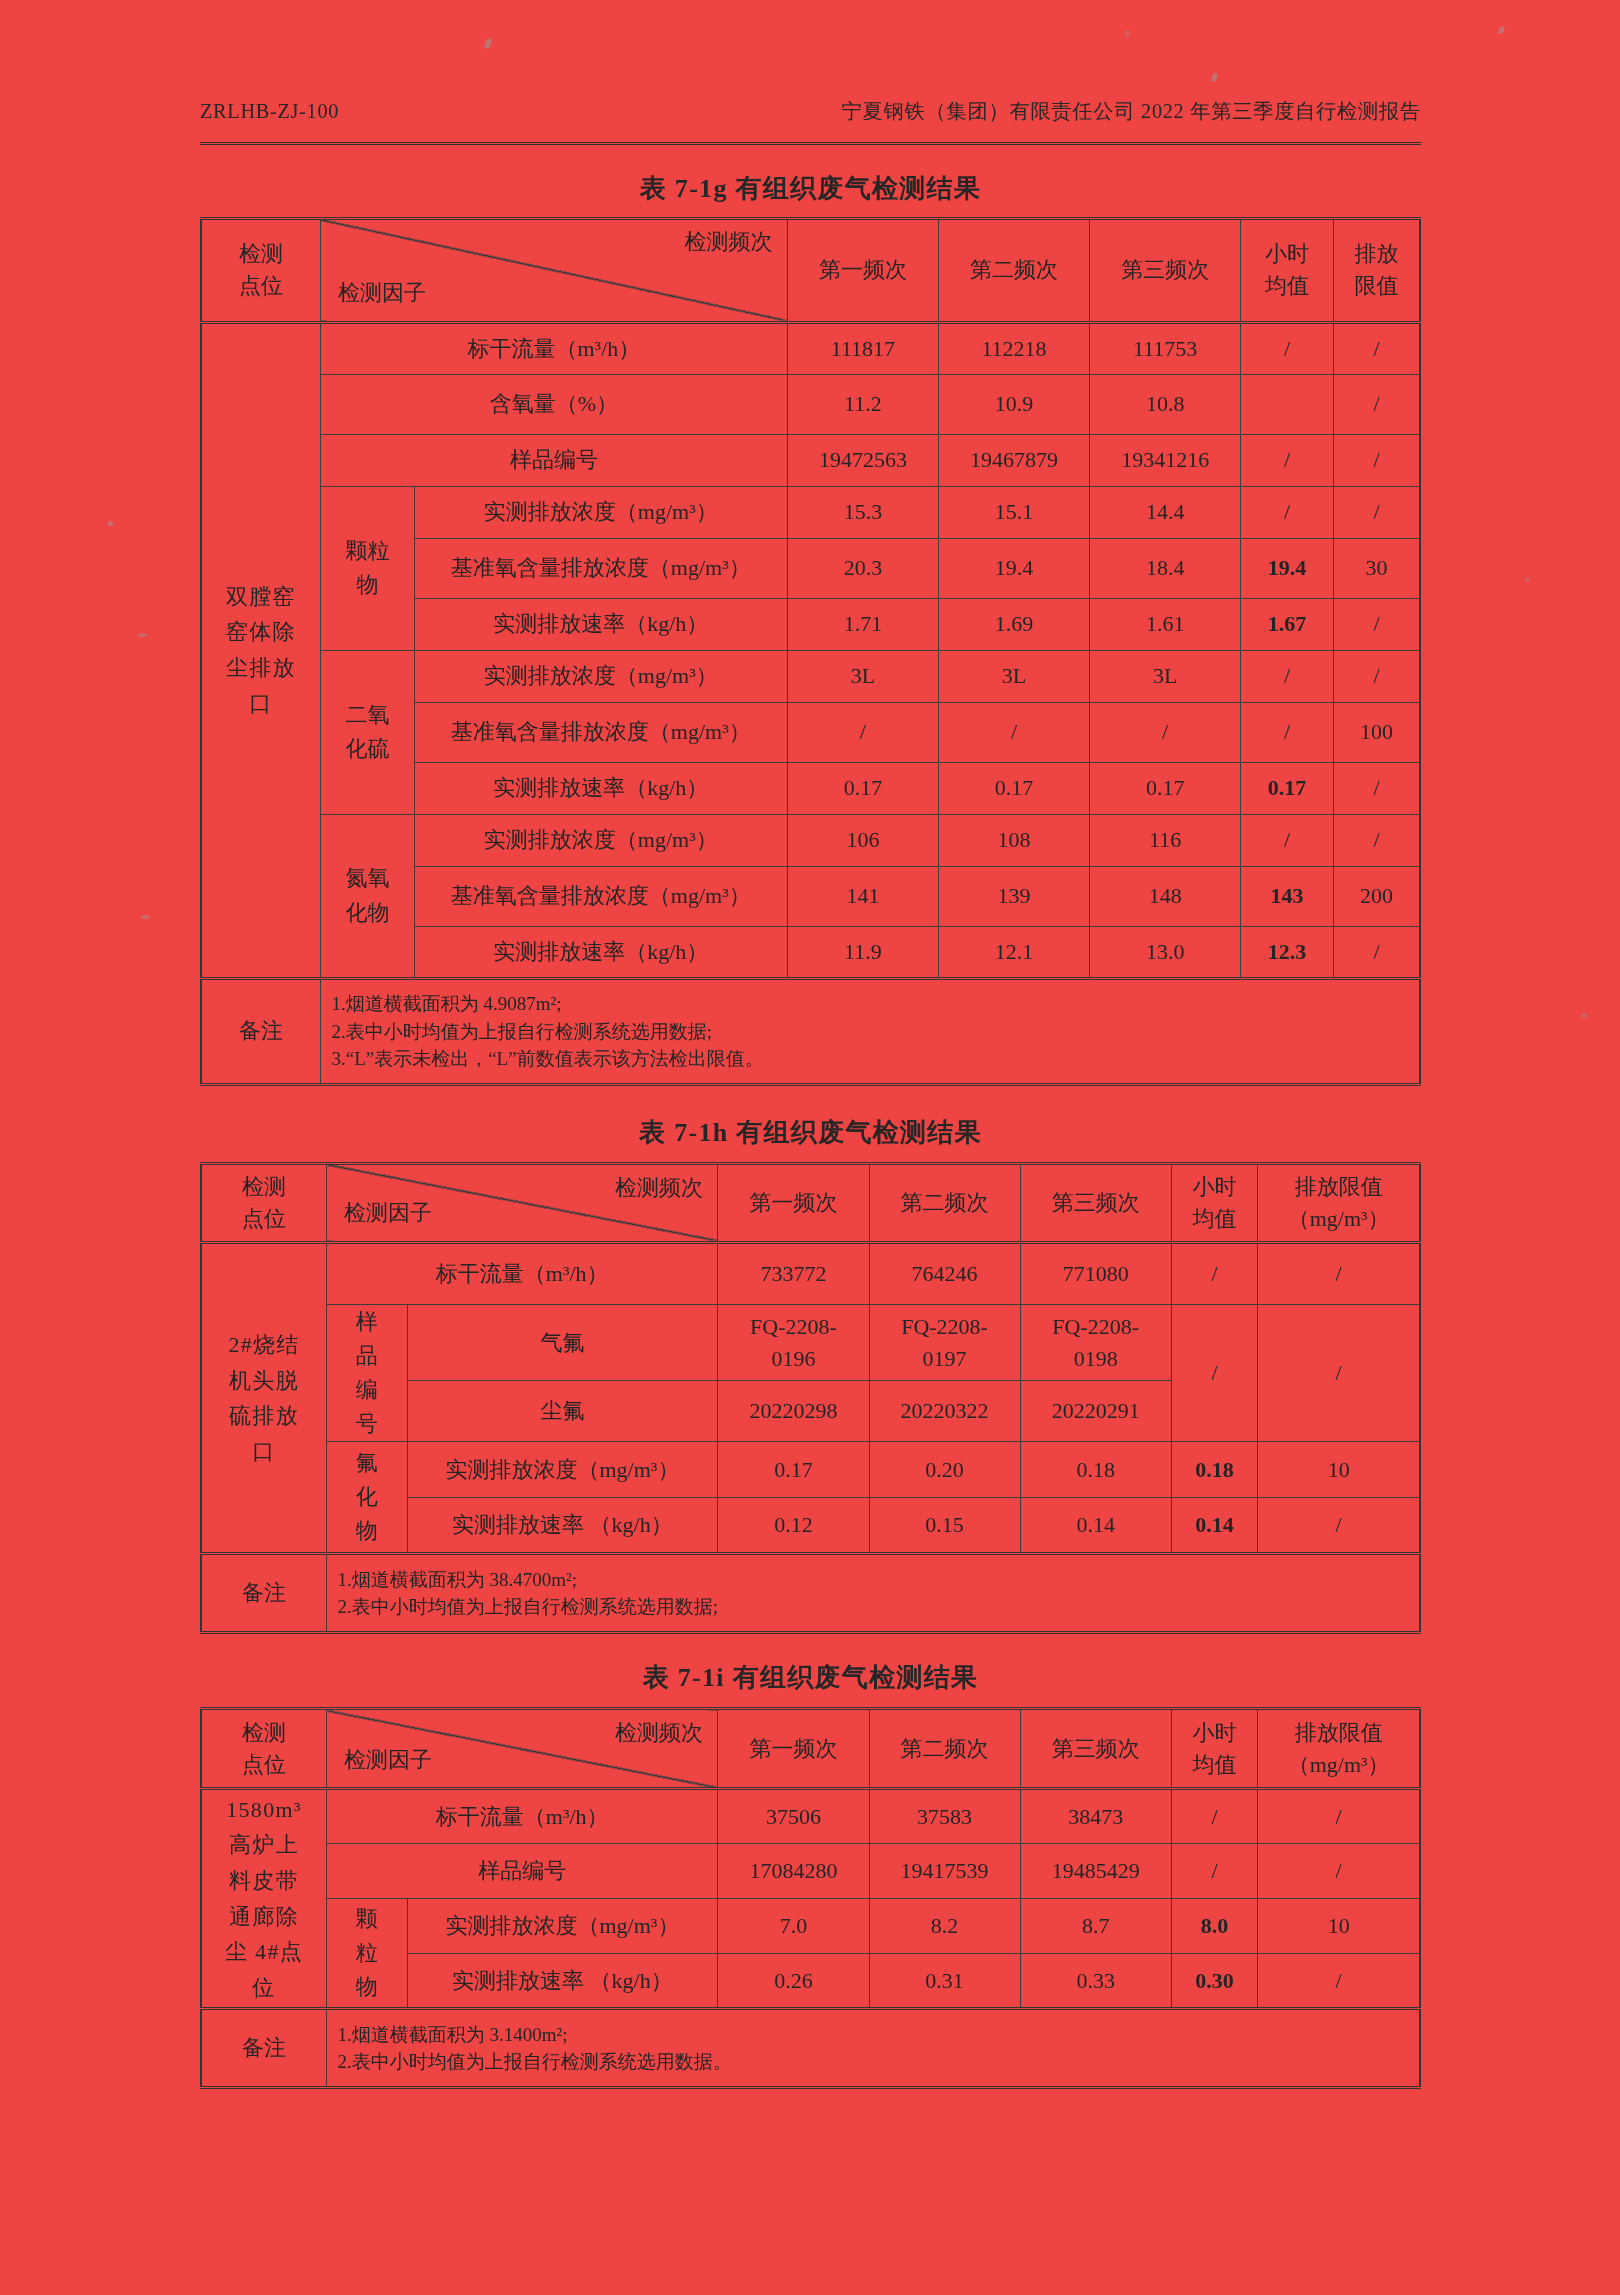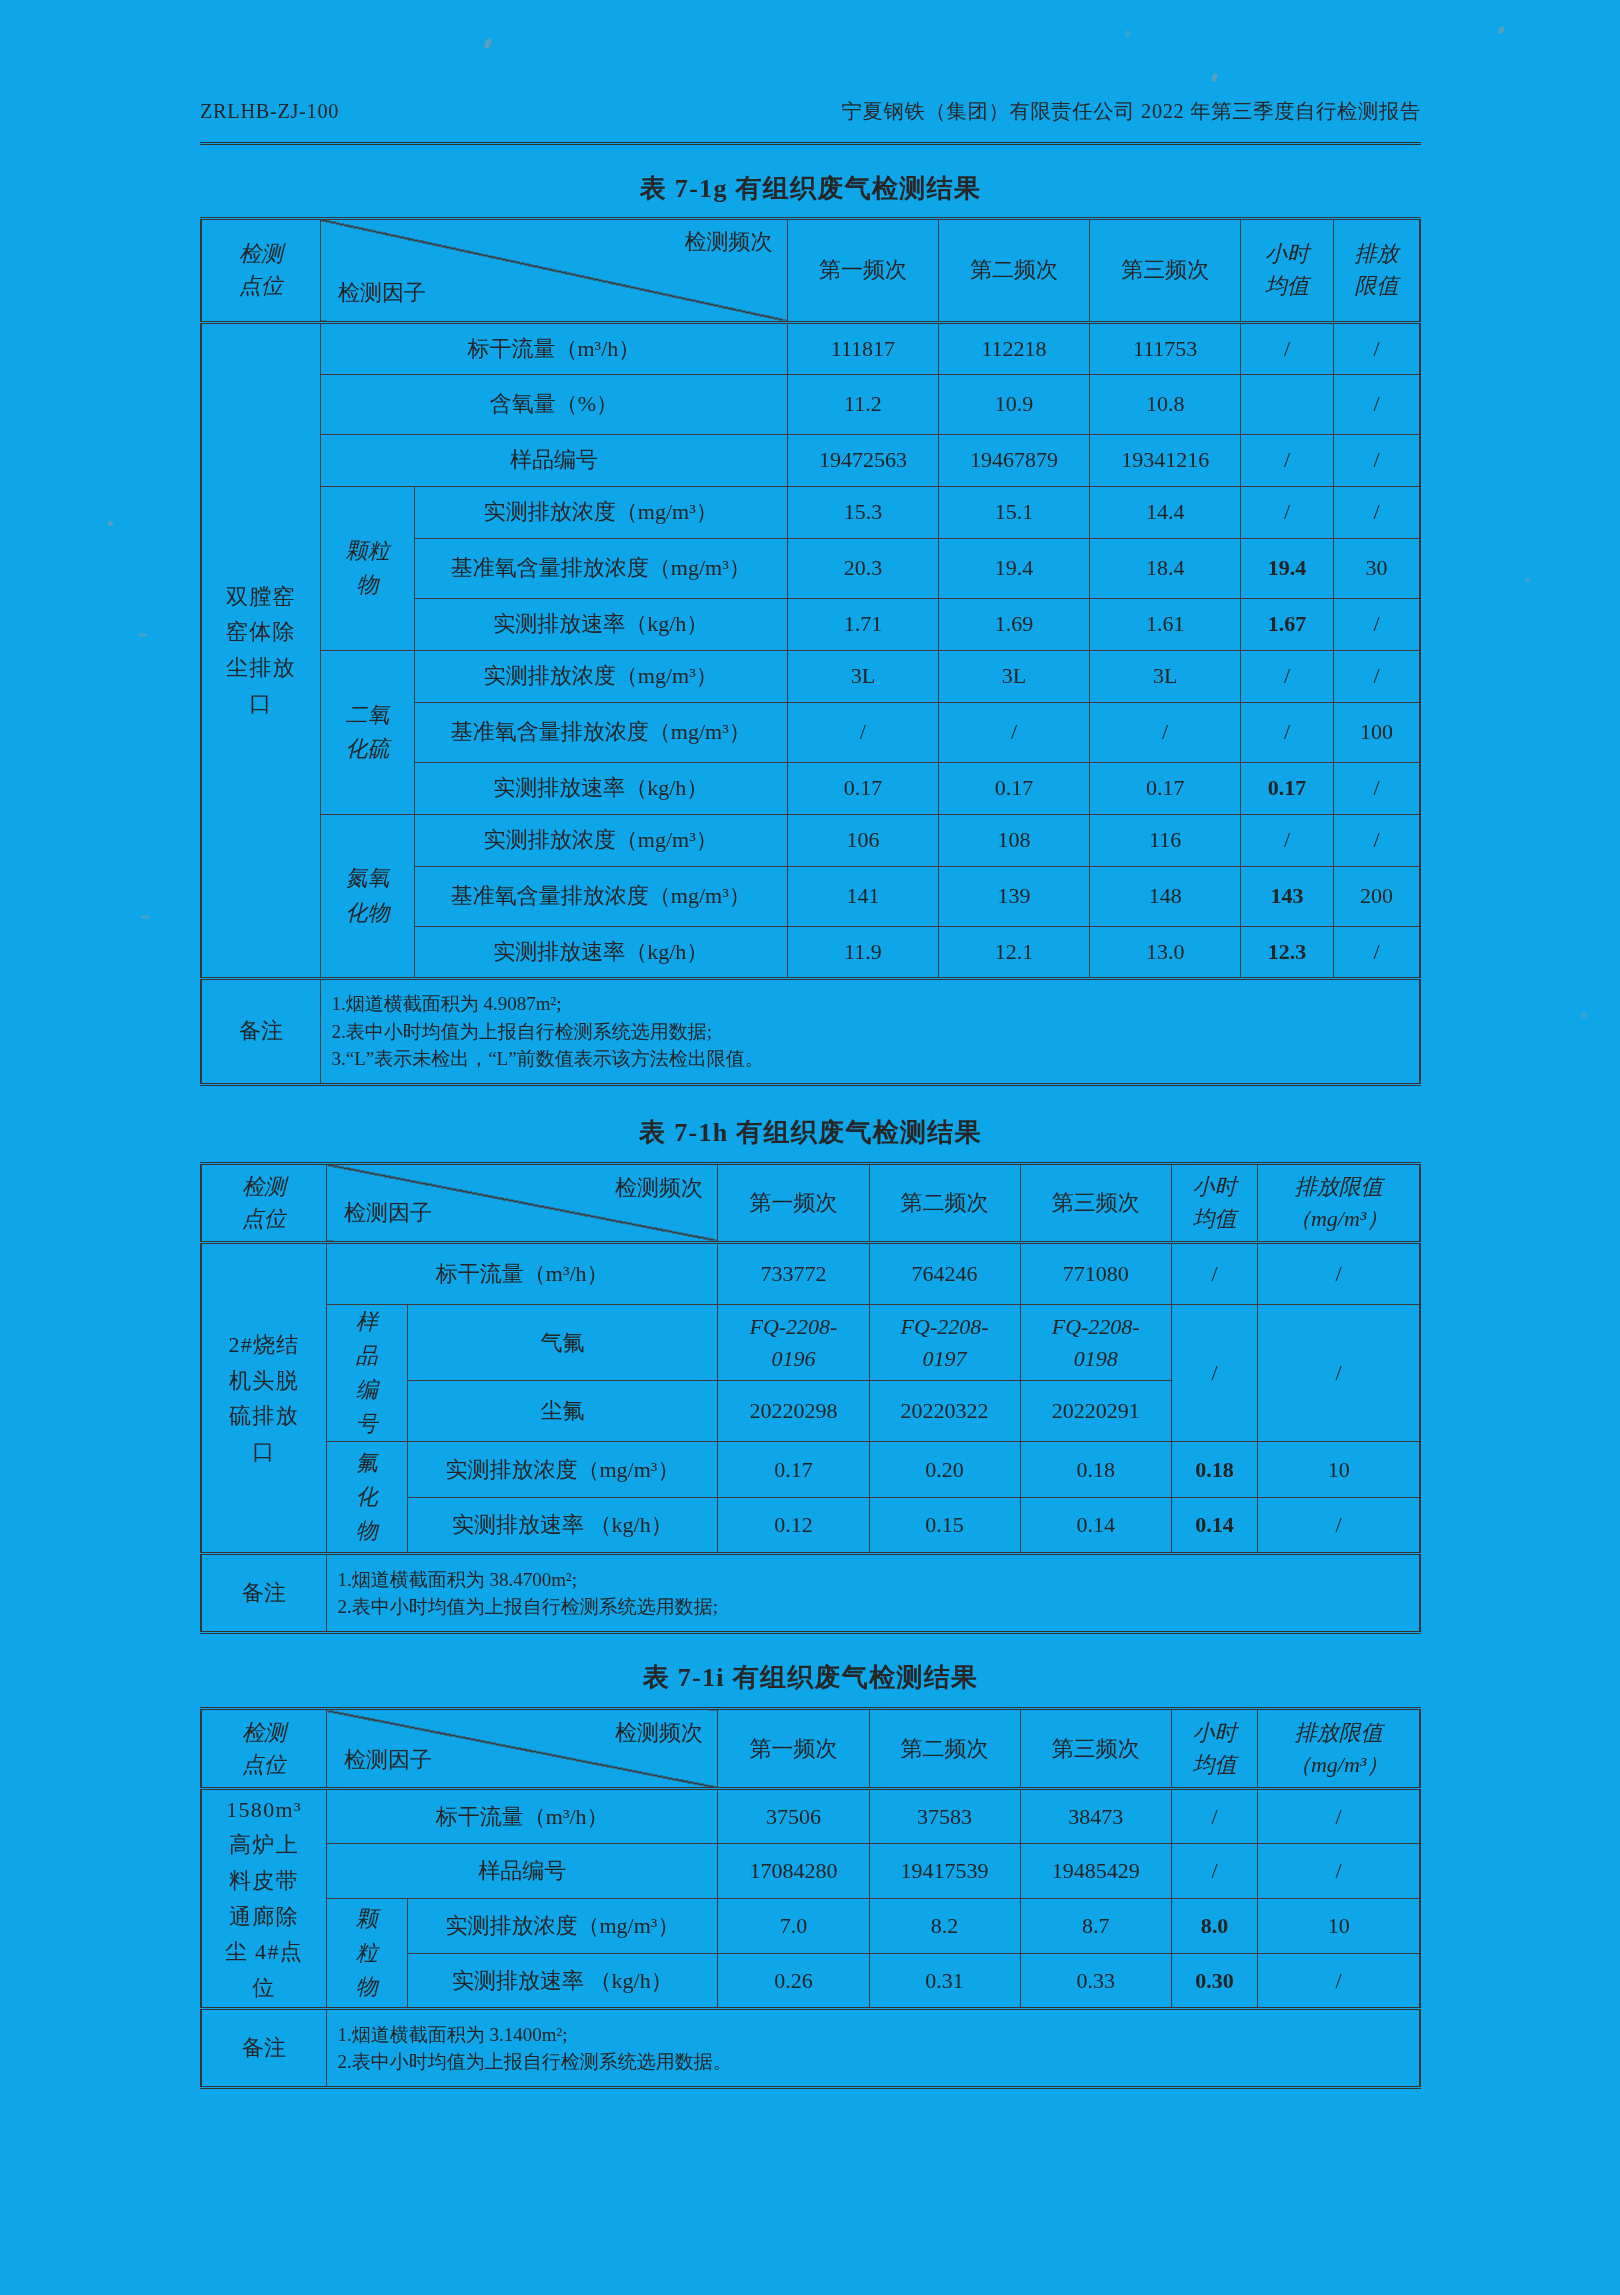--- a/index.html
+++ b/index.html
@@ -1,20 +1,20 @@
 <!DOCTYPE html>
 <html style="font-size:10.5px"><head>
 <meta charset="utf-8">
 <style>
   * { margin:0; padding:0; box-sizing:border-box; }
   html,body { background:#e8e8e8; }
   .page {
     position:relative;
     width:1621px; height:2295px;
-    background:#0ea5e9;
+    background:#ef4444;
     font-family:"Liberation Serif","DejaVu Serif",serif;
     color:#262626;
     overflow:hidden;
   }
   .content {
     position:absolute; left:200px; top:97px; width:1221px;
   }
   
   .doc-header { display:flex; align-items:baseline; font-size:20.3px; }
   .doc-code { width:216px; letter-spacing:0.7px; }
@@ -35,21 +35,21 @@
   table.report td {
     border:1.3px solid #3c3c3c;
     text-align:center; vertical-align:middle;
     padding:2.6px 3.9px;
     line-height:1.45;
     overflow:hidden;
   }
   table.report { border:2px solid #343434; }
   tr.head td { border-top:3.9px double #343434; border-bottom:3.9px double #343434; }
   tr.remarks td { border-top:3.3px double #343434; border-bottom:3.9px double #343434; }
-  .wrap { white-space:pre-line;font-style:italic; }
+  .wrap { white-space:pre-line; }
   .point { padding:0 21px !important; line-height:1.62 !important; letter-spacing:1.3px; }
   .c-group { padding:0 19.7px !important; line-height:1.55 !important; }
   .b { font-weight:bold; }
   .remark-body {
     text-align:left !important; padding:10.5px 2.6px 10.5px 10.5px !important;
     font-size:19px; line-height:1.82;
   }
   
   .diag {
     position:relative; padding:0 !important;

